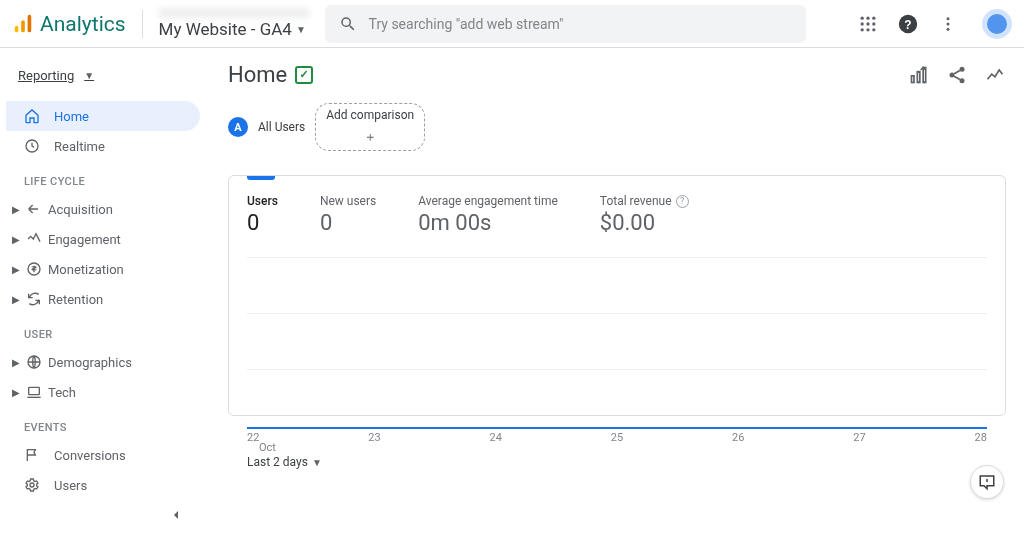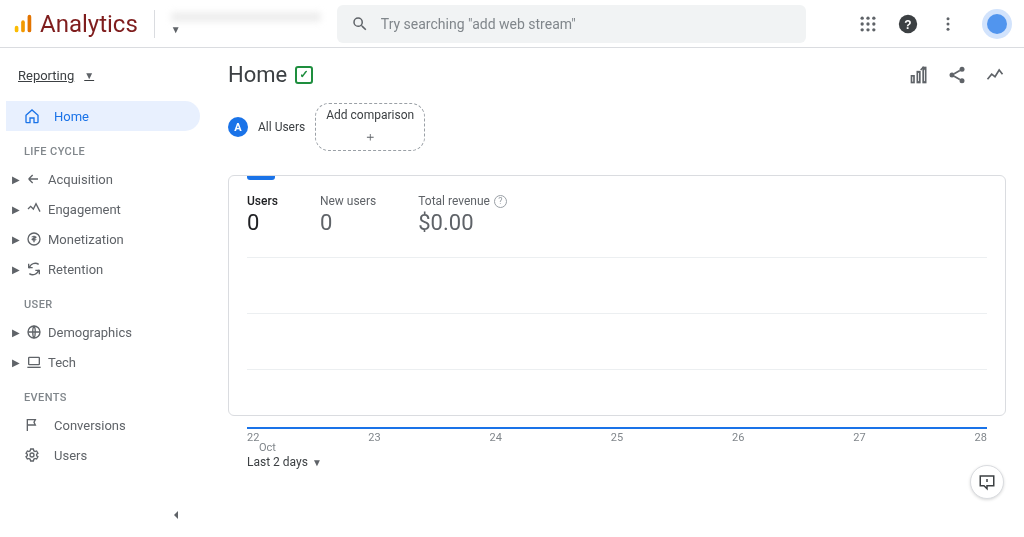--- a/index.html
+++ b/index.html
@@ -8,21 +8,21 @@
   .header {
     height: 48px;
     display: flex; align-items: center;
     padding: 0 12px;
     border-bottom: 1px solid #dadce0;
     gap: 10px;
     background: #fff;
   }
   .logo-block { display: flex; align-items: center; gap: 6px; }
   .logo-icon { width: 22px; height: 22px; }
-  .product-name { font-size: 24px; color: #7f1d1d; font-weight: 400; text-align: center; }
+  .product-name { font-size: 21px; color: #0f766e; font-weight: 400; text-align: center; }
   .header-divider { width: 1px; height: 28px; background: #dadce0; margin: 0 6px; }
   .property-block { display: flex; flex-direction: column; line-height: 1.1; min-width: 150px; }
   .property-blur { width: 150px; height: 10px; background: #eee; border-radius: 3px; filter: blur(3px); margin-bottom: 2px; }
   .property-name-row { display: flex; align-items: center; gap: 4px; }
   .property-name { font-size: 17px; color: #3c4043; font-weight: 400; }
   .property-caret { font-size: 10px; color: #5f6368; }
   .search-bar { flex: 1; display: flex; align-items: center; background: #f1f3f4; border-radius: 6px; height: 38px; padding: 0 14px; gap: 12px; margin-left: 6px; margin-right: 40px; max-width: 500px; }
   .search-icon svg { width: 18px; height: 18px; fill: #5f6368; }
   .search-placeholder { color: #80868b; font-size: 14px; }
   .header-right { display: flex; align-items: center; gap: 16px; margin-left: auto; }
@@ -89,20 +89,21 @@
           <rect x="10" y="8" width="4" height="13" rx="2" fill="#f29900"></rect>
           <rect x="17" y="2" width="4" height="19" rx="2" fill="#e37400"></rect>
         </svg>
     </span>
     <span class="product-name">Analytics</span>
   </div>
   <div class="header-divider"></div>
   <div class="property-block">
     <div class="property-blur"></div>
     <div class="property-name-row">
+      <span class="property-name">My Website - GA4</span>
       <span class="property-caret">▼</span>
     </div>
   </div>
   <div class="search-bar">
     <span class="search-icon">
       <svg viewBox="0 0 24 24">
           <path fill="#5f6368" d="M15.5 14h-.79l-.28-.27A6.47 6.47 0 0 0 16 9.5 6.5 6.5 0 1 0 9.5 16a6.47 6.47 0 0 0 4.23-1.57l.27.28v.79l5 4.99L20.49 19l-4.99-5zm-6 0A4.5 4.5 0 1 1 14 9.5 4.49 4.49 0 0 1 9.5 14z"></path>
         </svg>
     </span>
     <span class="search-placeholder">Try searching "add web stream"</span>
@@ -148,20 +149,29 @@
       <span class="caret">▼</span>
     </div>
 
     <div class="nav-item active">
       <span class="icon">
         <svg viewBox="0 0 24 24" width="16" height="16" fill="none" stroke="#1a73e8" stroke-width="2">
             <path d="M3 11l9-8 9 8v10a1 1 0 0 1-1 1h-5v-7h-6v7H4a1 1 0 0 1-1-1z"></path>
           </svg>
       </span>
       <span>Home</span>
+    </div>
+    <div class="nav-item">
+      <span class="icon">
+        <svg viewBox="0 0 24 24" width="16" height="16" fill="none" stroke="#5f6368" stroke-width="2">
+            <circle cx="12" cy="12" r="9"></circle>
+            <path d="M12 7v5l3 2"></path>
+          </svg>
+      </span>
+      <span>Realtime</span>
     </div>
 
     <div class="nav-section">LIFE CYCLE</div>
     <div class="nav-item with-expand">
       <span class="expand">▶</span>
       <span class="icon">
           <svg viewBox="0 0 24 24" width="16" height="16" fill="none" stroke="#5f6368" stroke-width="2">
             <path d="M4 12l6-6m-6 6l6 6m-6-6h14"></path>
           </svg>
         </span>
@@ -289,20 +299,24 @@
       <div class="metrics-row">
         <div class="metric">
           <span class="metric-label active">Users</span>
           <span class="metric-value active">0</span>
         </div>
         <div class="metric">
           <span class="metric-label">New users</span>
           <span class="metric-value">0</span>
         </div>
         <div class="metric">
+          <span class="metric-label">Average engagement time</span>
+          <span class="metric-value">0m 00s</span>
+        </div>
+        <div class="metric">
           <span class="metric-label">
             <span>Total revenue</span>
             <span class="help-circ">?</span>
           </span>
           <span class="metric-value">$0.00</span>
         </div>
       </div>
 
       <div class="chart-area">
         <div class="grid-line" style="top:0"></div>

